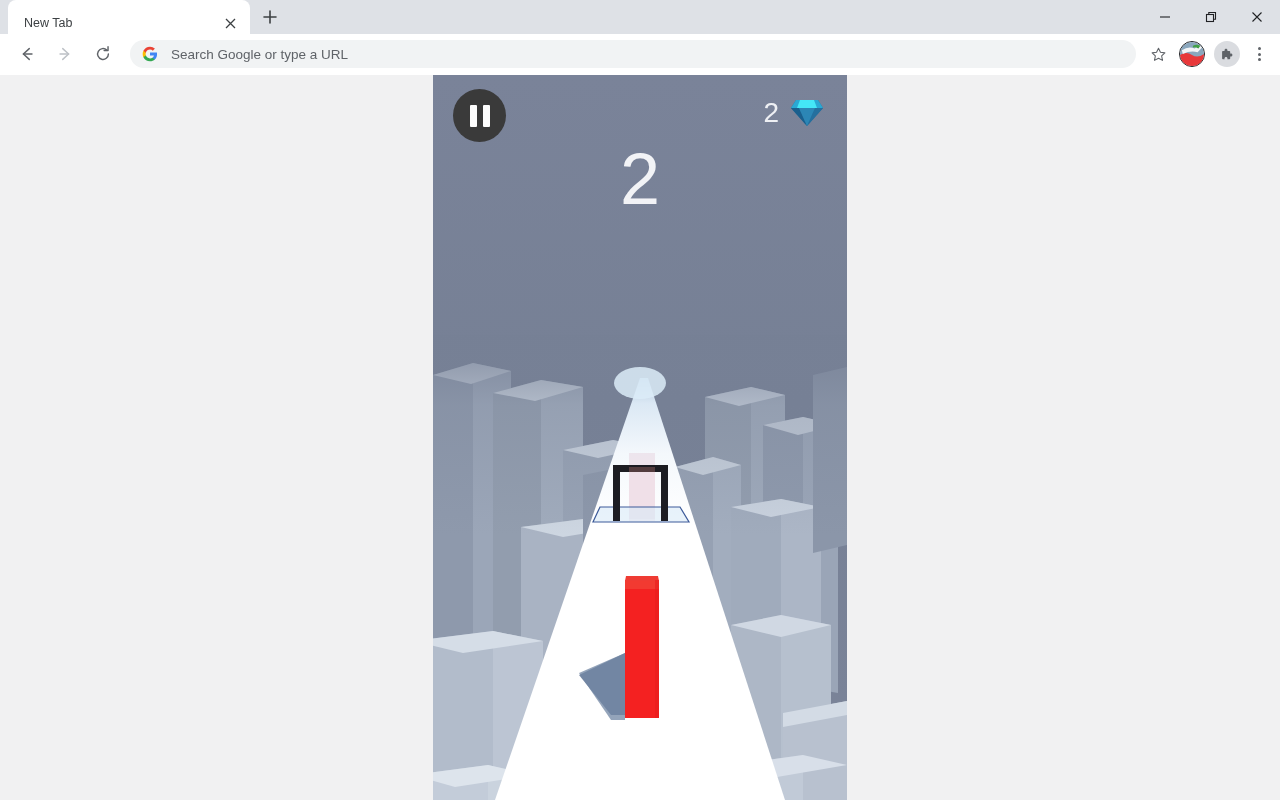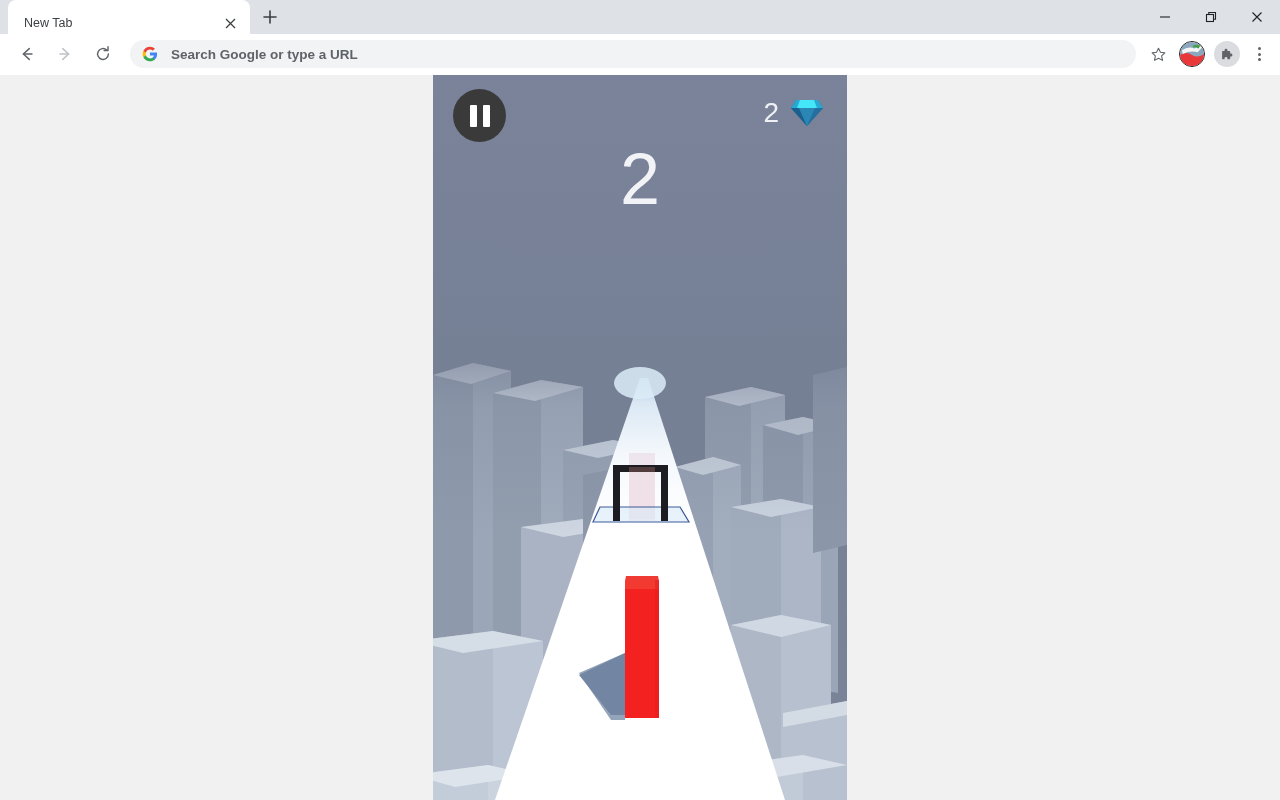--- a/index.html
+++ b/index.html
@@ -58,21 +58,20 @@
     width: 46px; height: 34px;
     display: flex; align-items: center; justify-content: center;
   }
 
   .toolbar {
     height: 41px;
     background: #ffffff;
     display: flex; align-items: center;
     padding: 12px 8px;
     border-bottom: 1px solid #ffffff;
-    font-weight: bold;
   }
   .nav-btn {
     width: 32px; height: 32px;
     margin: 0 3px;
     display: flex; align-items: center; justify-content: center;
     border-radius: 50%;
   }
   .omnibox {
     flex: 1;
     height: 28px;

